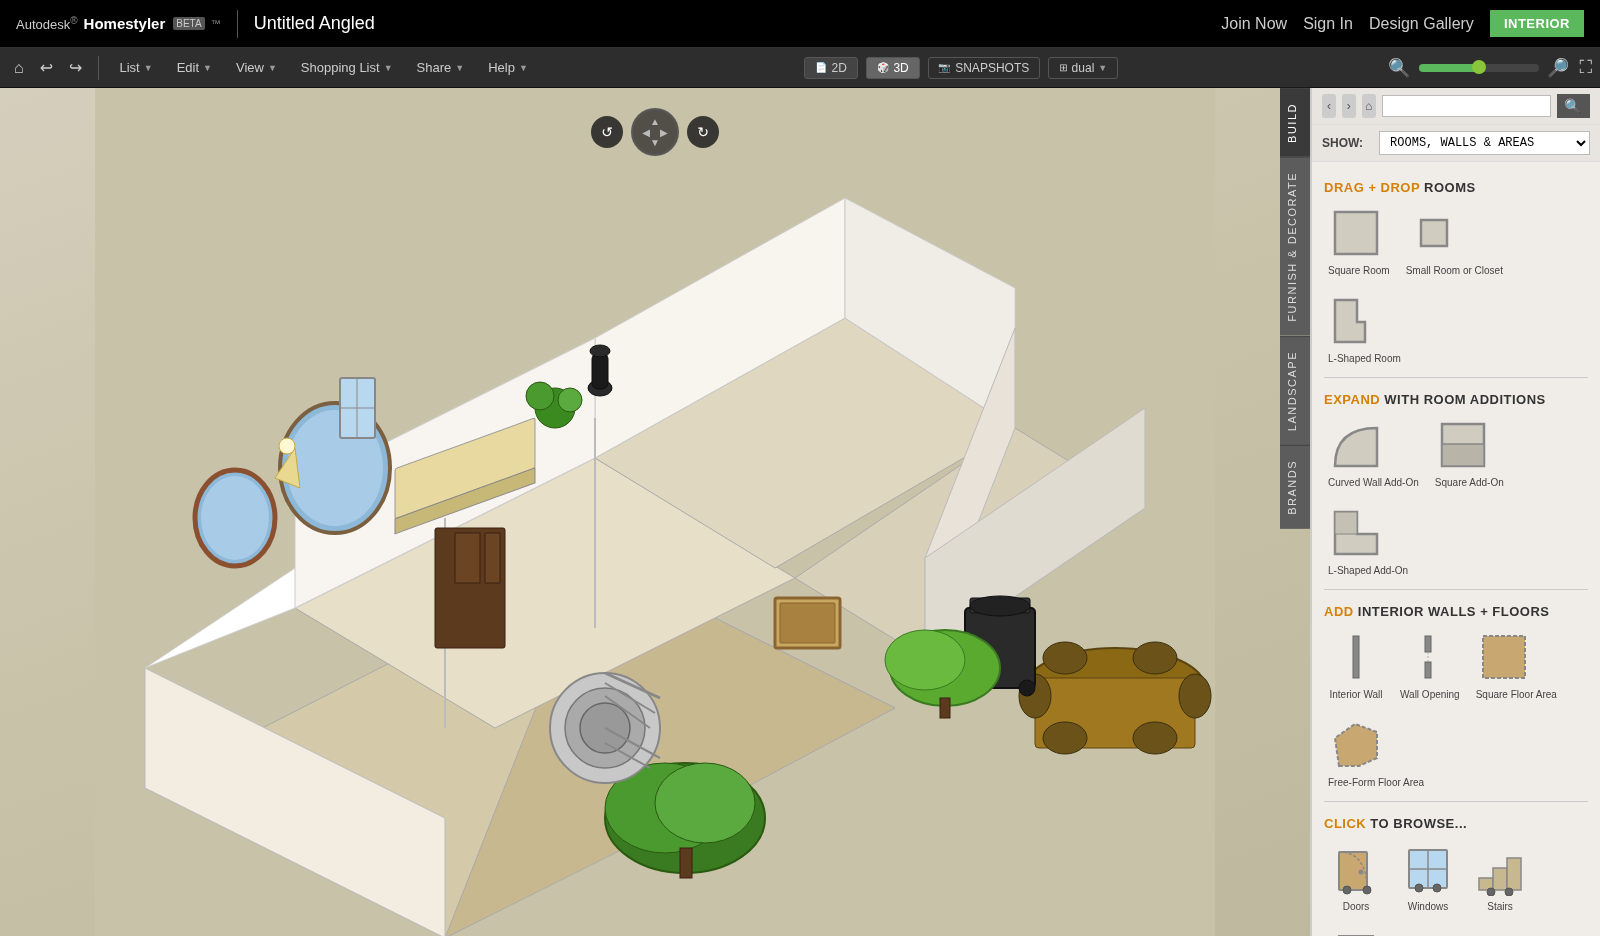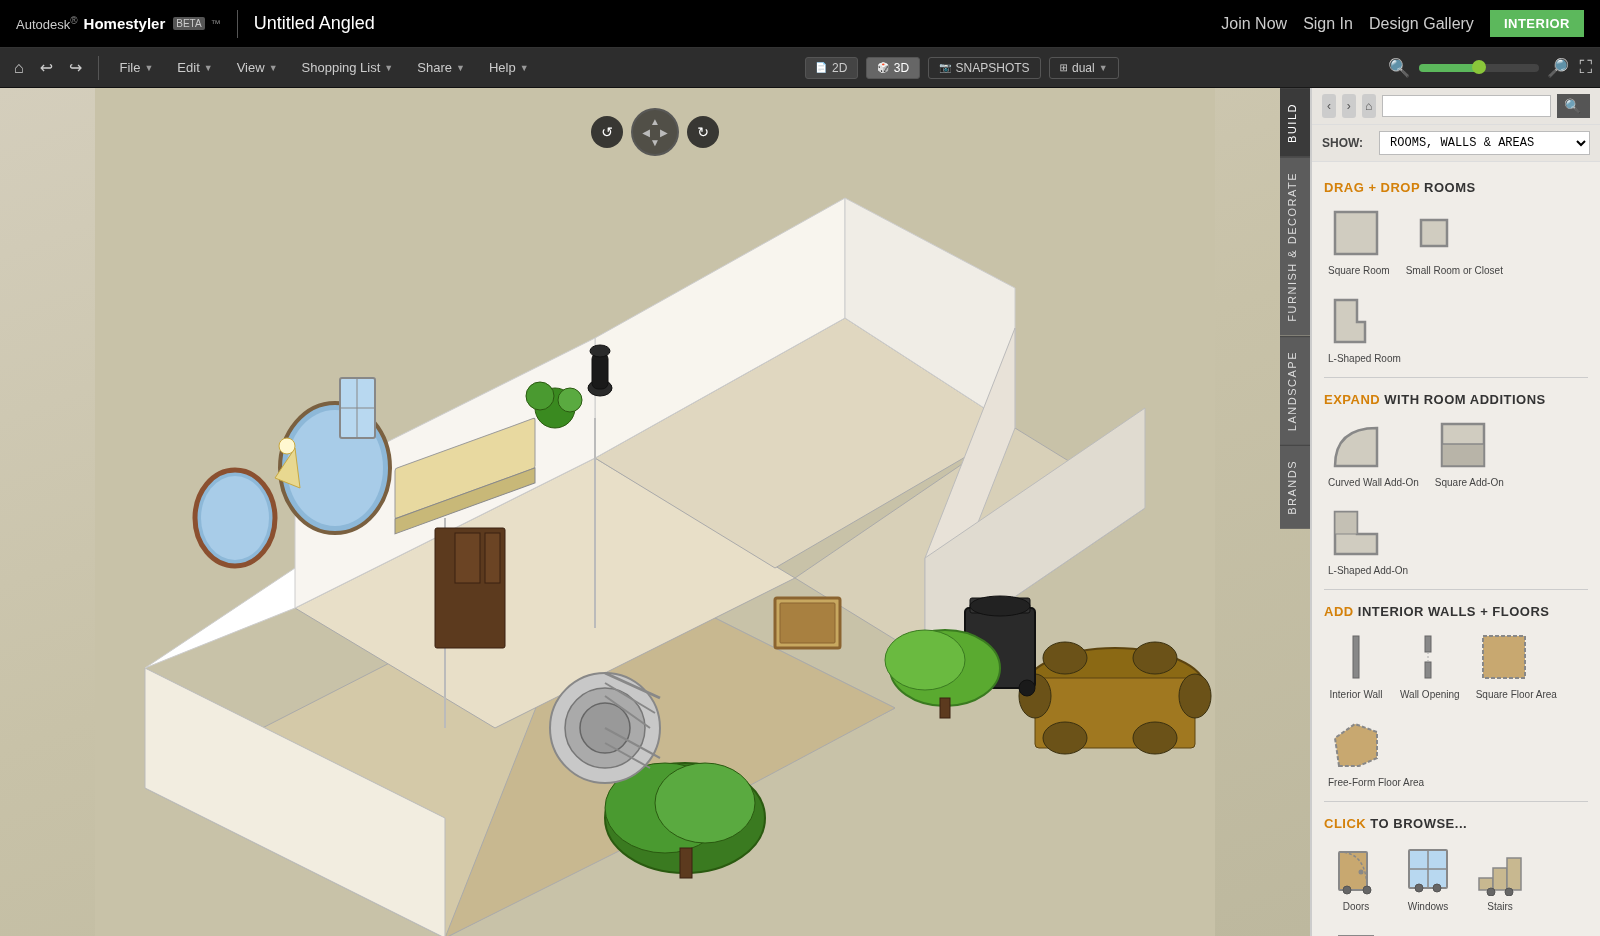--- a/index.html
+++ b/index.html
@@ -437,21 +437,21 @@
   </div>
 </div>
 
 <div id="menu-bar">
   <div id="menu-bar-left">
     <button class="menu-icon-btn" title="Home">⌂</button>
     <button class="menu-icon-btn" title="Undo">↩</button>
     <button class="menu-icon-btn" title="Redo">↪</button>
     <div class="menu-separator"></div>
     <div class="menu-item">
-      <span>File</span>
+      <span>List</span>
       <span class="menu-arrow">▼</span>
     </div>
     <div class="menu-item">
       <span>Edit</span>
       <span class="menu-arrow">▼</span>
     </div>
     <div class="menu-item">
       <span>View</span>
       <span class="menu-arrow">▼</span>
     </div>

